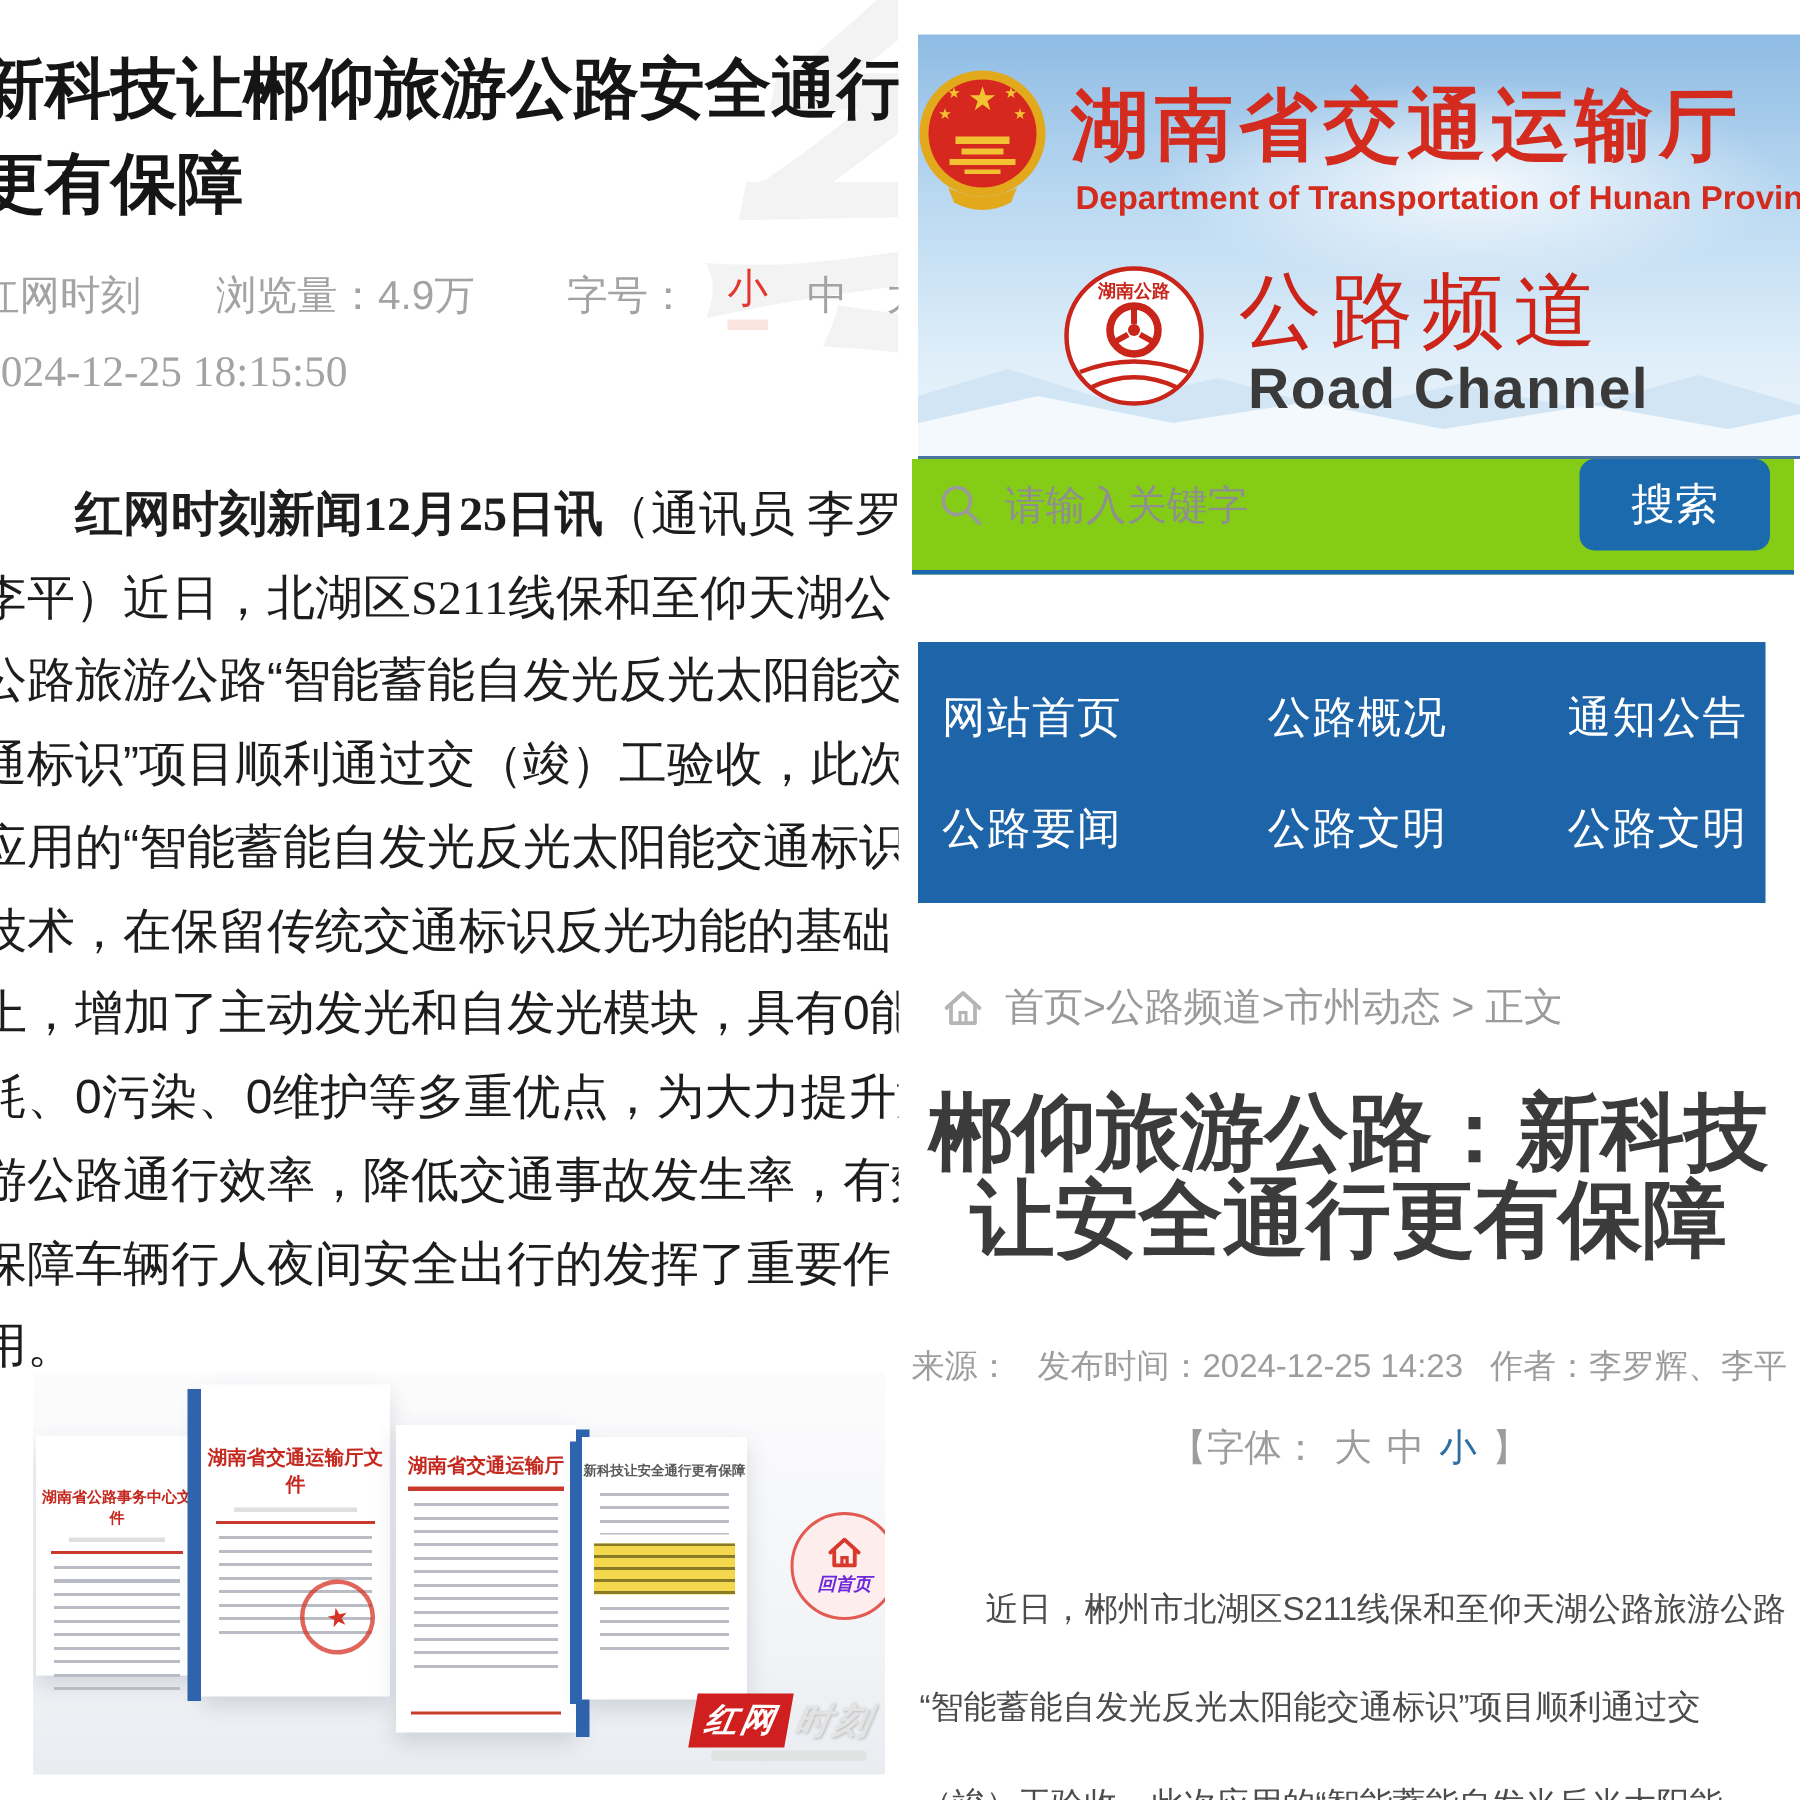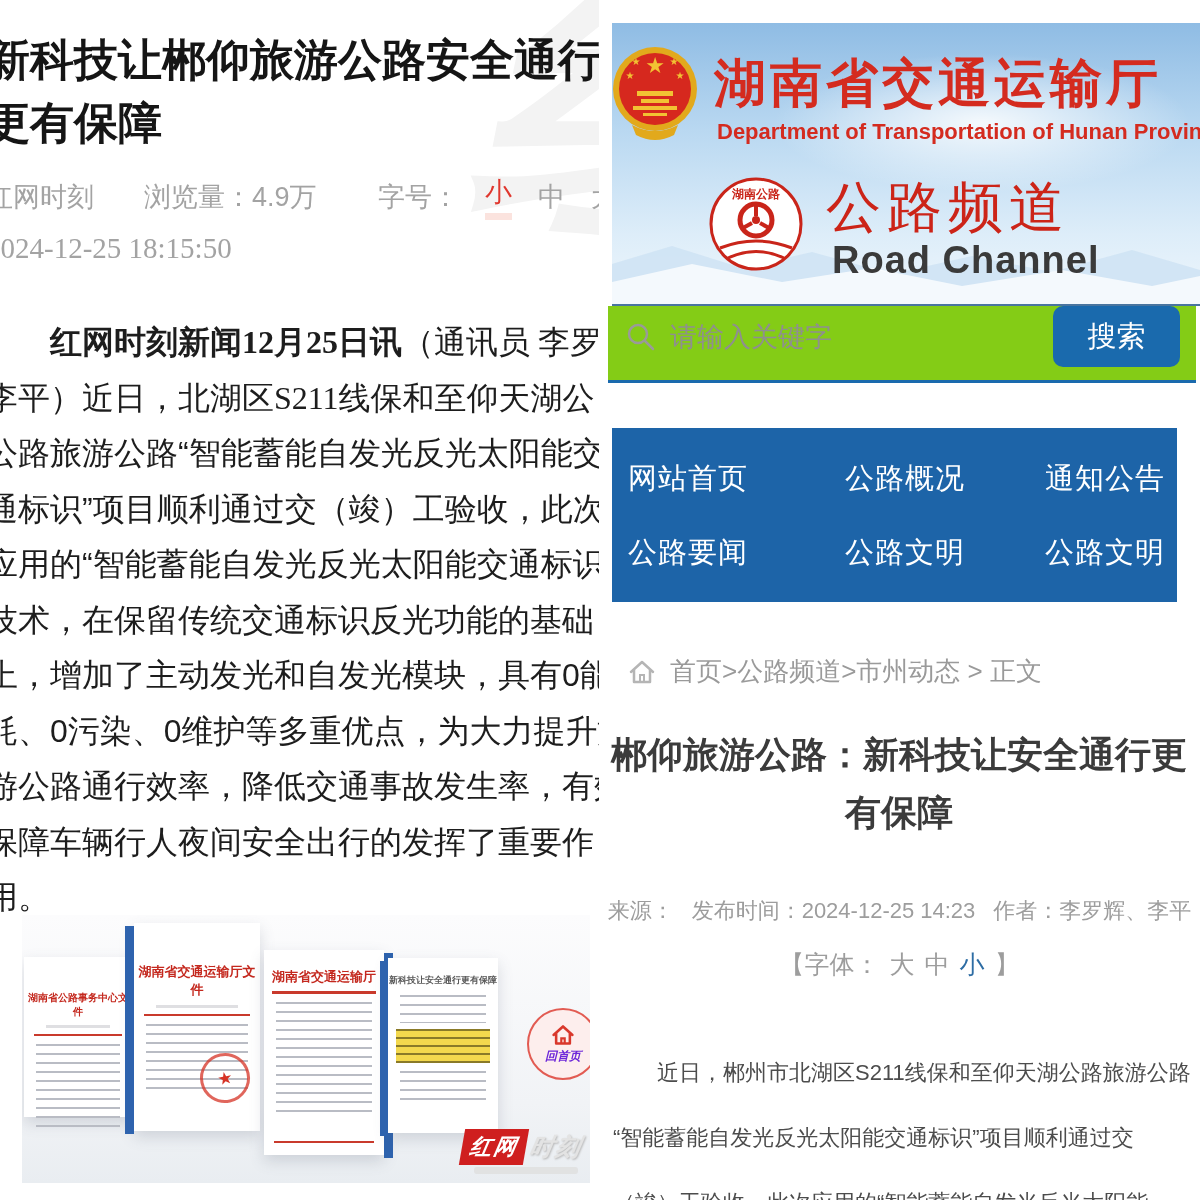--- a/index.html
+++ b/index.html
@@ -100,21 +100,21 @@
     justify-content:center;cursor:pointer;}
 
   .nav{position:absolute;left:13px;top:428px;width:565px;height:174px;background:#1d64a8;
     display:grid;grid-template-columns:217px 200px 1fr;grid-auto-rows:74px;align-items:center;
     padding:14px 0 0 16px;box-sizing:border-box;}
   .nav-item{color:#fff;font-size:29px;letter-spacing:1px;cursor:pointer;}
 
   .breadcrumb{position:absolute;left:28px;top:630px;display:flex;align-items:center;gap:13px;
     color:#9a9a9a;font-size:26px;margin-top:24px;}
 
-  .r-title{position:absolute;left:10px;top:726px;width:580px;text-align:center;font-size:36px;
+  .r-title{position:absolute;left:10px;top:726px;width:580px;text-align:center;font-size:56px;
     font-weight:700;color:#3b3b3b;line-height:58px;}
   .r-meta{position:absolute;left:0;top:896px;width:601px;text-align:center;font-size:22px;
     color:#9d9d9d;white-space:nowrap;}
   .r-meta .sep{display:inline-block;width:18px;}
   .r-fontrow{position:absolute;left:0;top:948px;width:601px;text-align:center;font-size:25px;color:#9d9d9d;}
   .r-fontrow span{margin:0 5px;}
   .fs-link{color:#2e6da4;cursor:pointer;}
   .r-body{position:absolute;left:14px;top:1040px;width:585px;font-size:22px;line-height:65px;
     color:#4c4c4c;text-indent:2em;white-space:pre-line;}
 </style>

